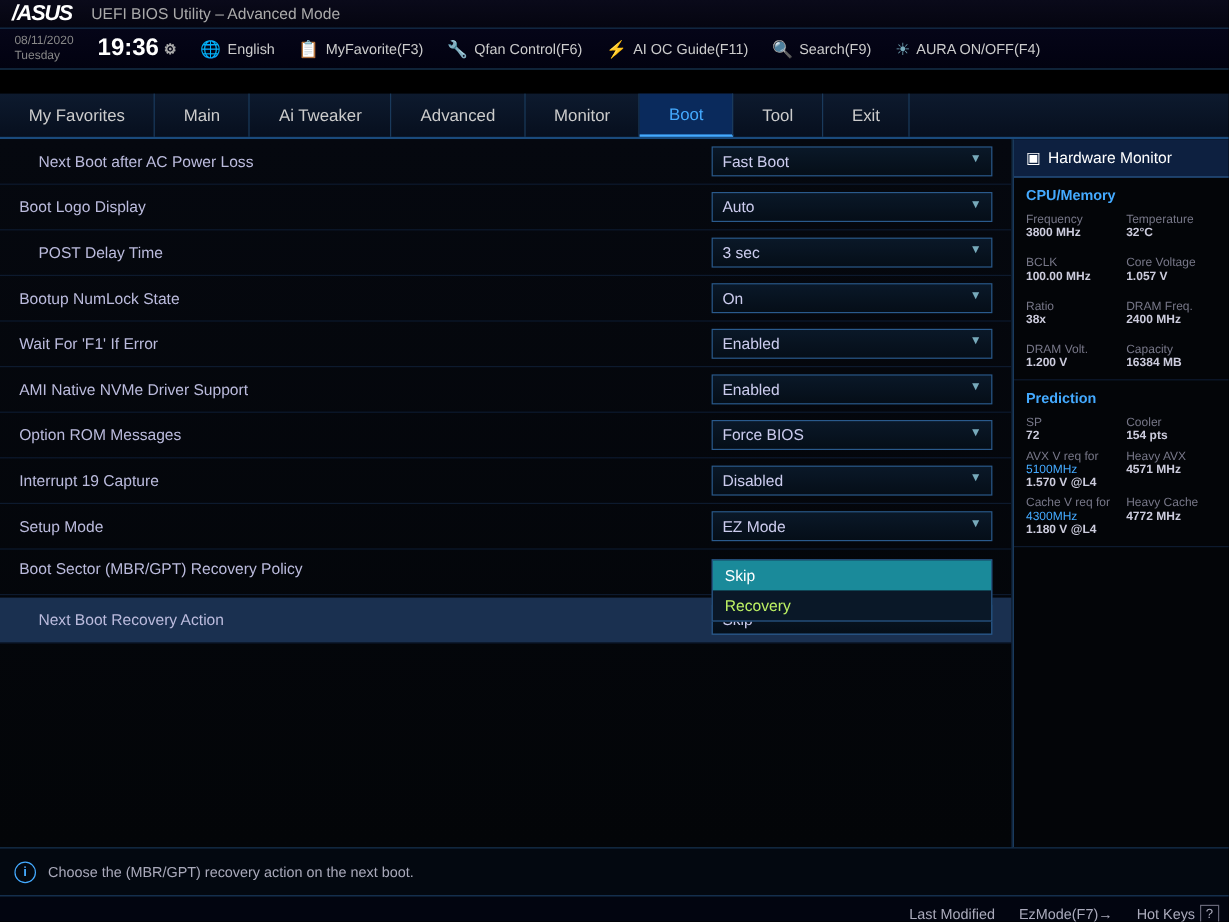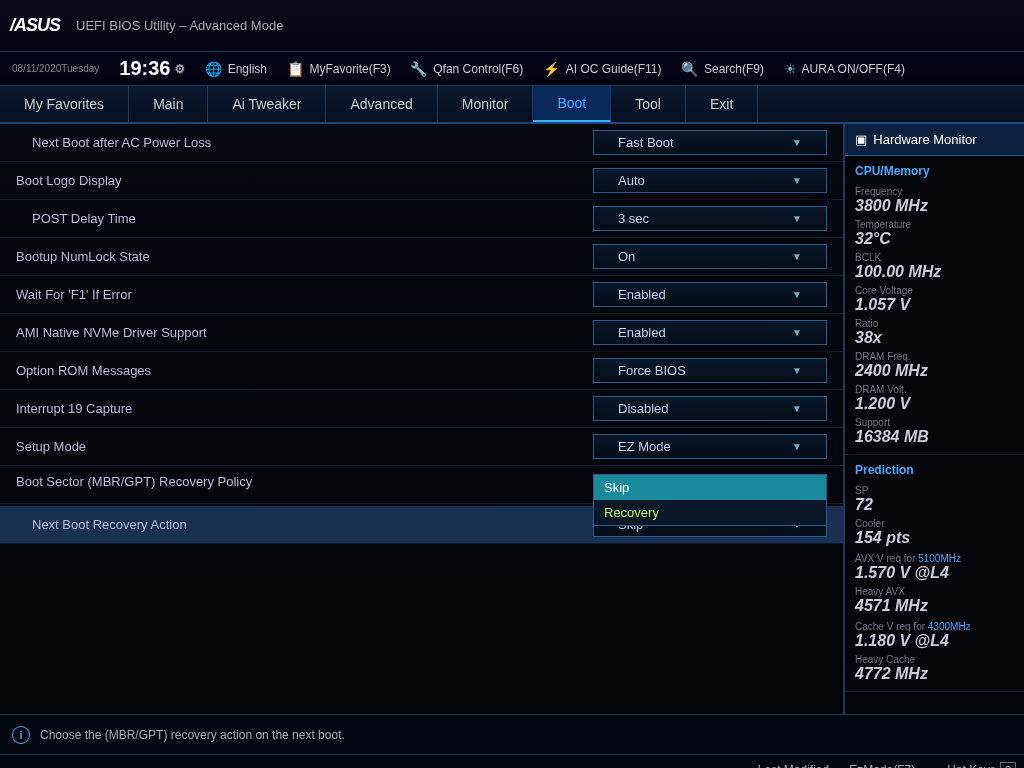--- a/index.html
+++ b/index.html
@@ -13,21 +13,21 @@
       overflow: hidden;
       position: relative;
     }
 
     
     .header-bar {
       background: linear-gradient(180deg, #0a0a1a 0%, #050510 100%);
       border-bottom: 1px solid #1a3a5c;
       display: flex;
       align-items: center;
-      height: 52px;
+      height: 24px;
       padding: 0 10px;
       gap: 16px;
     }
     .asus-logo {
       color: #fff;
       font-size: 18px;
       font-weight: bold;
       font-style: italic;
       letter-spacing: -1px;
     }
@@ -41,21 +41,21 @@
       background: linear-gradient(180deg, #050518 0%, #020210 100%);
       border-bottom: 1px solid #1a3a5c;
       display: flex;
       align-items: center;
       height: 34px;
       padding: 0 12px;
       gap: 20px;
     }
     .datetime {
       display: flex;
-      flex-direction: row;
+      flex-direction: column;
       font-size: 10px;
       color: #888;
       line-height: 1.2;
     }
     .time-large {
       font-size: 20px;
       color: #fff;
       font-weight: bold;
       display: flex;
       align-items: center;
@@ -72,20 +72,21 @@
     }
     .info-item .icon { color: #7ab; font-size: 14px; }
 
     
     .nav-menu {
       background: linear-gradient(180deg, #0d1a2e 0%, #070f1e 100%);
       border-bottom: 2px solid #1a4a7c;
       display: flex;
       align-items: stretch;
       height: 38px;
+      margin-top: 20px;
     }
     .nav-item {
       padding: 0 24px;
       display: flex;
       align-items: center;
       color: #ccc;
       font-size: 14px;
       cursor: pointer;
       border-right: 1px solid #1a3a5c;
     }
@@ -124,23 +125,23 @@
       color: #bbd;
       font-size: 13px;
     }
     .setting-label.indented { padding-left: 16px; }
 
     .setting-dropdown {
       min-width: 234px;
       background: linear-gradient(180deg, #0a1828 0%, #050e18 100%);
       border: 1px solid #2a5a8c;
       color: #cce;
-      padding: 4px 24px;
-      display: flex;
-      align-items: center;
+      padding: 4px 8px;
+      display: flex;
+      align-items: flex-start;
       justify-content: space-between;
       cursor: pointer;
       font-size: 13px;
     }
     .dropdown-arrow { color: #7ab; font-size: 10px; }
     .dropdown-list {
       position: absolute;
       background: #0a1828;
       border: 1px solid #2a5a8c;
       z-index: 100;
@@ -182,32 +183,31 @@
       border-bottom: 1px solid #0d1a2e;
     }
     .hw-section-title {
       color: #4af;
       font-size: 12px;
       font-weight: bold;
       margin-bottom: 8px;
     }
     .hw-grid {
       display: grid;
-      grid-template-columns: 1fr;
-      gap: 4px 8px;
+      grid-template-columns: 1fr 1fr;
+      gap: 14px 8px;
     }
     .hw-label {
       color: #778;
       font-size: 10px;
     }
     .hw-value {
       color: #ccd;
-      font-size: 16px;
+      font-size: 10px;
       font-weight: bold;
-      font-style: italic;
     }
 
     
     .info-desc-bar {
       background: #030810;
       border-top: 1px solid #1a3a5c;
       padding: 6px 12px;
       display: flex;
       align-items: center;
       gap: 10px;
@@ -431,21 +431,21 @@
         </div>
         <div>
           <div class="hw-label">DRAM Freq.</div>
           <div class="hw-value">2400 MHz</div>
         </div>
         <div>
           <div class="hw-label">DRAM Volt.</div>
           <div class="hw-value">1.200 V</div>
         </div>
         <div>
-          <div class="hw-label">Support</div>
+          <div class="hw-label">Capacity</div>
           <div class="hw-value">16384 MB</div>
         </div>
       </div>
     </div>
 
     <div class="hw-section">
       <div class="hw-section-title">Prediction</div>
       <div class="hw-grid">
         <div>
           <div class="hw-label">SP</div>

